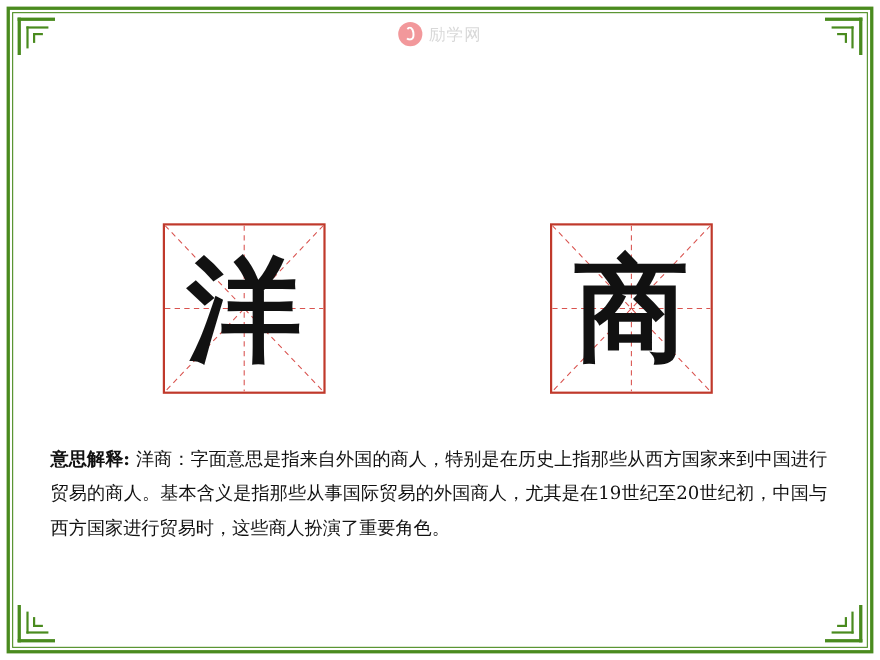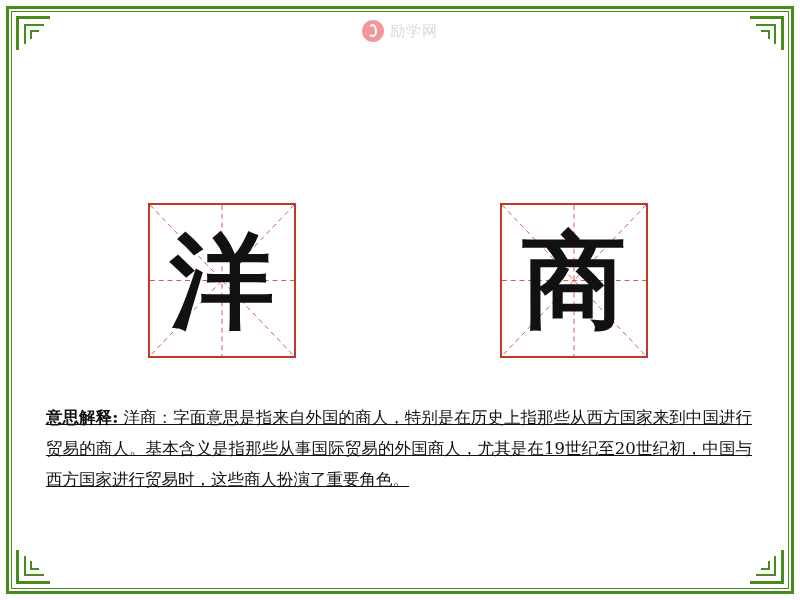--- a/index.html
+++ b/index.html
@@ -187,21 +187,20 @@
   .explain {
     position: absolute;
     left: 46px;
     top: 402px;
     width: 706px;
     font-family: "DejaVu Serif", serif;
     font-size: 16.5px;
     line-height: 31px;
     color: #111111;
     text-align: justify;
-    text-decoration: underline;
   }
   .explain .label {
     font-weight: 700;
   }
 </style>
 </head>
 <body>
 
 <div class="page">
 

